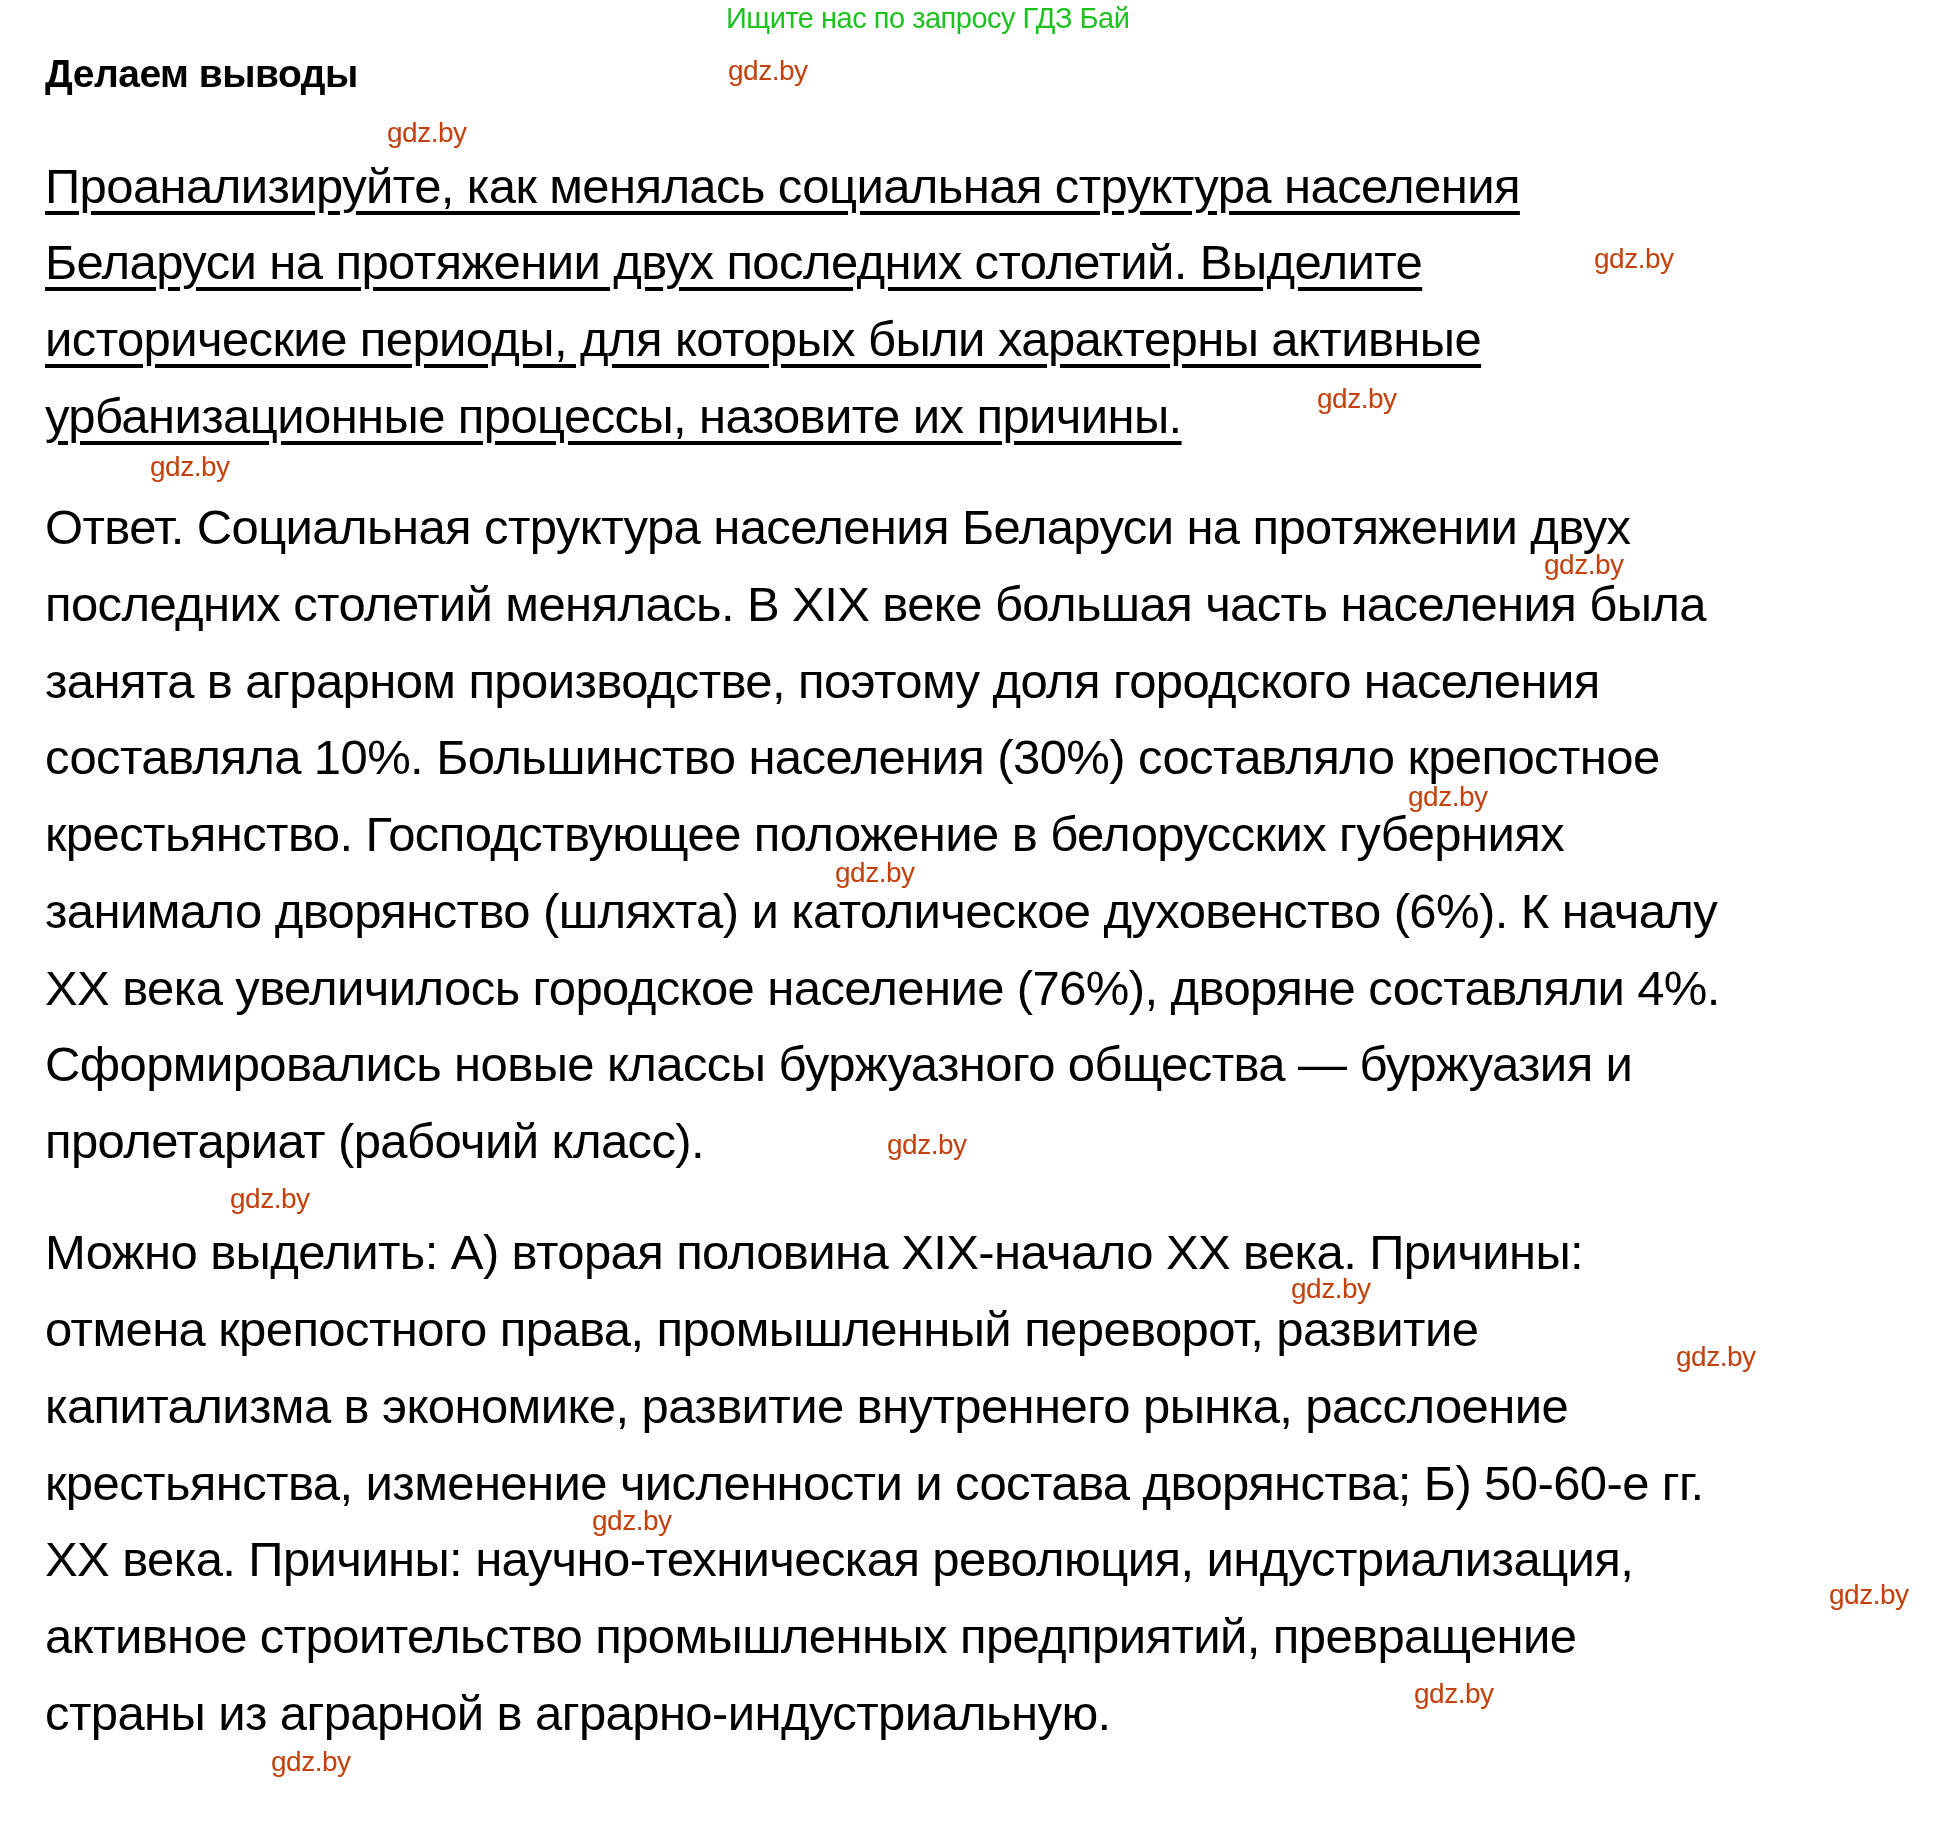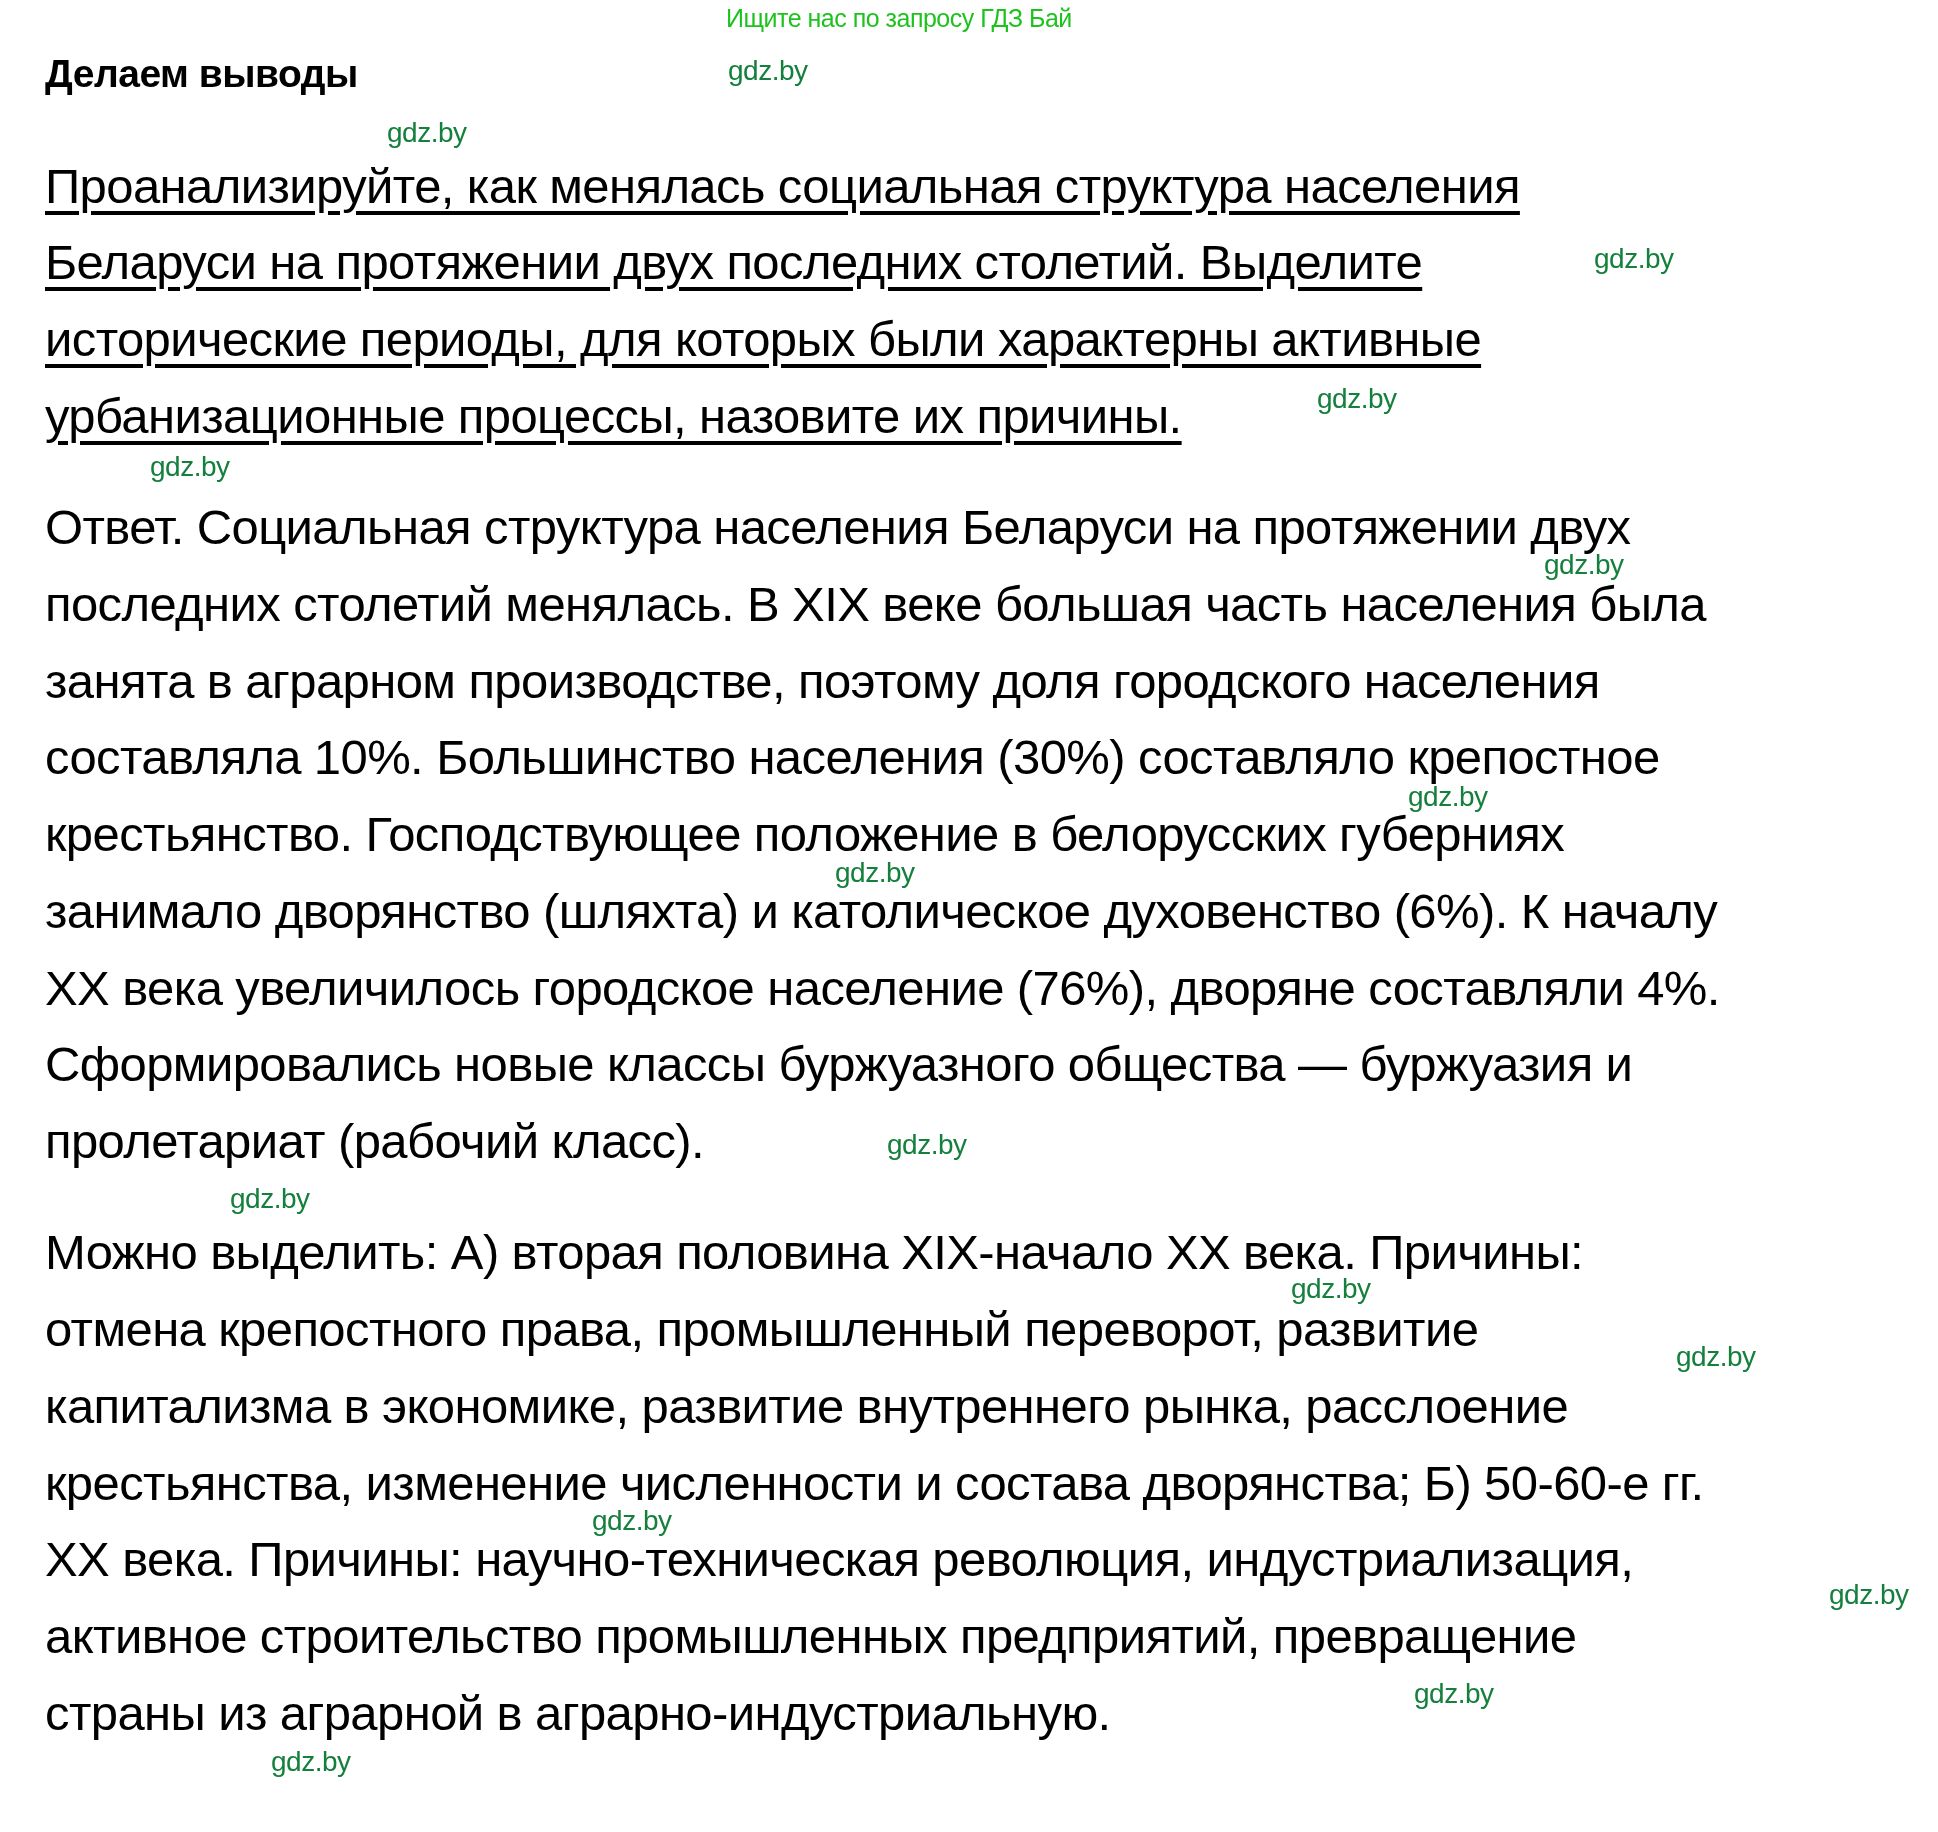--- a/index.html
+++ b/index.html
@@ -1,25 +1,25 @@
 <!DOCTYPE html>
 <html><head>
 <meta charset="utf-8">
 <style>
   html, body { margin: 0; padding: 0; background: #ffffff; }
   body { width: 1938px; height: 1832px; position: relative; overflow: hidden;
          font-family: "Liberation Sans", "DejaVu Sans", sans-serif; color: #000; }
-  .promo { position: absolute; left: 726px; top: 0px; font-size: 25px; line-height: 36px;
+  .promo { position: absolute; left: 726px; top: 0px; font-size: 29px; line-height: 36px;
            color: #1ec21e; white-space: nowrap; letter-spacing: -0.5px; }
   .title { position: absolute; left: 45px; top: 46px; font-size: 39px; line-height: 56px;
            font-weight: bold; white-space: nowrap; letter-spacing: -0.5px; }
   .line { position: absolute; left: 45px; font-size: 49px; line-height: 56px;
           white-space: nowrap; letter-spacing: -0.6px; text-align: center; }
   .u { text-decoration: underline; text-decoration-thickness: 4px; text-underline-offset: 8px; }
-  .wm { position: absolute; font-size: 28px; line-height: 30px; color: #15803d;
+  .wm { position: absolute; font-size: 28px; line-height: 30px; color: #c2410c;
         white-space: nowrap; letter-spacing: -0.5px; }
   .footer { position: absolute; left: 757px; top: 1792px; font-size: 32px; line-height: 36px;
             color: #a21caf; white-space: pre; letter-spacing: -0.3px; margin-top: 36px; }
 </style>
 </head>
 <body>
 
 <div class="promo">Ищите нас по запросу ГДЗ Бай</div>
 
 <div class="title">Делаем выводы</div>

